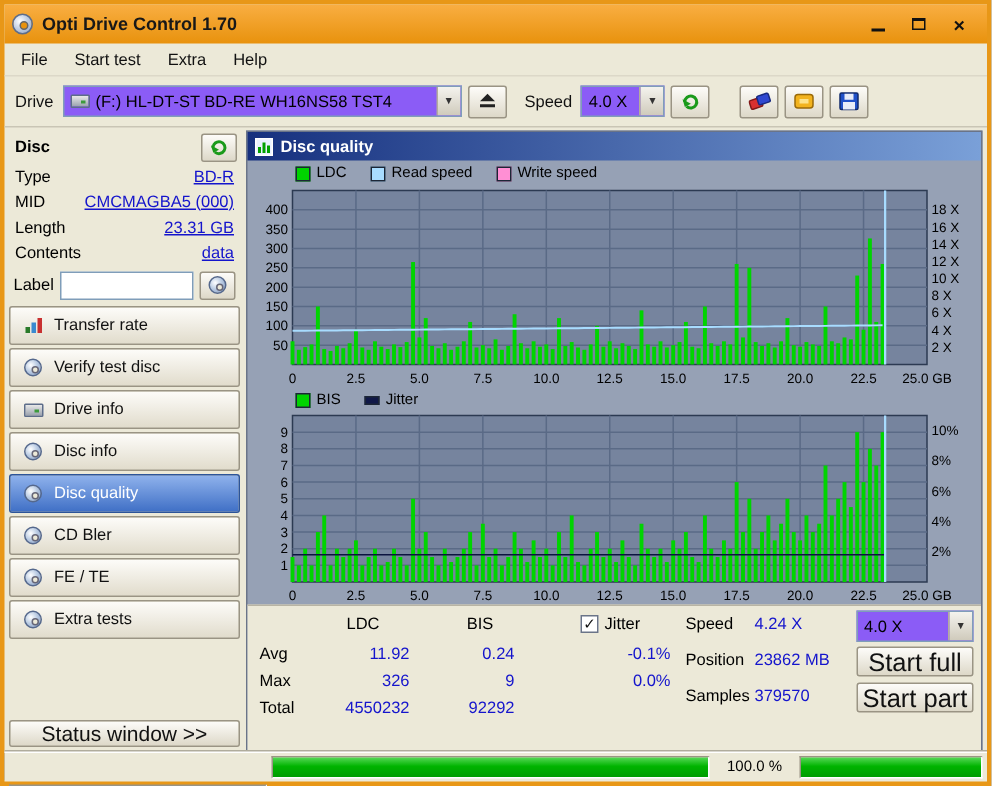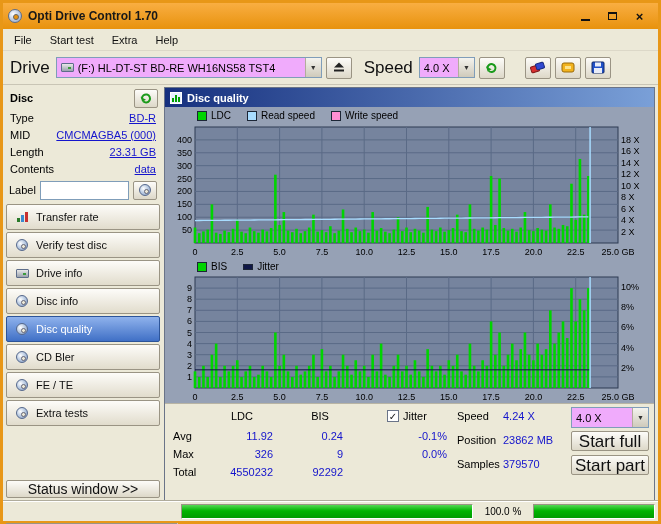--- a/index.html
+++ b/index.html
@@ -12,22 +12,22 @@
   .app-icon::after{content:"";position:absolute;left:4px;top:4px;width:4px;height:4px;border-radius:50%;background:#e8920d;border:1px solid #666;}
   .title-text{font-size:12px;font-weight:bold;color:#181818;margin-left:6px;flex:1;}
   .win-btn{width:27px;height:20px;display:flex;align-items:center;justify-content:center;color:#111;font-size:13px;font-weight:bold;cursor:default;}
   .glyph-min{width:9px;height:2px;background:#111;margin-top:8px;}
   .glyph-max{width:9px;height:8px;border:1px solid #111;border-top-width:2px;}
 
   
   .menubar{height:22px;display:flex;align-items:center;padding-left:2px;border-bottom:1px solid #dcd8c8;flex:none;}
   .menu-item{padding:3px 9px;font-size:11px;color:#111;}
   .toolbar{height:34px;display:flex;align-items:center;padding:0 7px;gap:4px;border-bottom:1px solid #c9c5b5;flex:none;}
-  .tb-label{font-size:17px;color:#111;margin-right:2px;}
-  .combo{height:21px;background:#f0abfc;border:1px solid #7f9db9;display:flex;align-items:center;font-size:11px;padding-left:4px;overflow:hidden;}
+  .tb-label{font-size:11px;color:#111;margin-right:2px;}
+  .combo{height:21px;background:#8b5cf6;border:1px solid #7f9db9;display:flex;align-items:center;font-size:11px;padding-left:4px;overflow:hidden;}
   .combo .combo-text{white-space:nowrap;flex:1;}
   .combo .arrow{margin-left:4px;width:16px;height:19px;background:linear-gradient(#f4f3ee,#cfcabb);border-left:1px solid #b3ac9c;display:flex;align-items:center;justify-content:center;font-size:7px;color:#333;flex:none;}
   .drive-combo{width:266px;}
   .speed-combo{width:56px;}
   .tool-btn{width:26px;height:22px;border:1px solid #9a9484;border-radius:2px;background:linear-gradient(#fdfcf9,#ddd8c8);display:flex;align-items:center;justify-content:center;padding:0;}
   .drive-glyph{width:13px;height:9px;background:linear-gradient(#e8e8e8,#9aa2ae);border:1px solid #5d6d8a;border-radius:1px;margin-right:4px;position:relative;flex:none;}
   .drive-glyph::after{content:"";position:absolute;right:2px;top:3px;width:3px;height:2px;background:#3c9a3c;}
 
   
   .content{flex:1;display:flex;min-height:0;}

